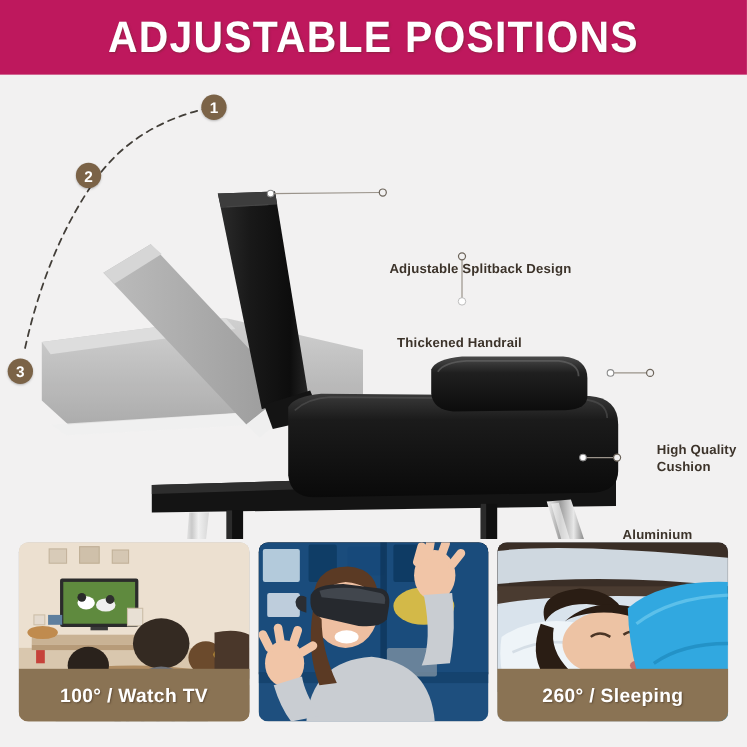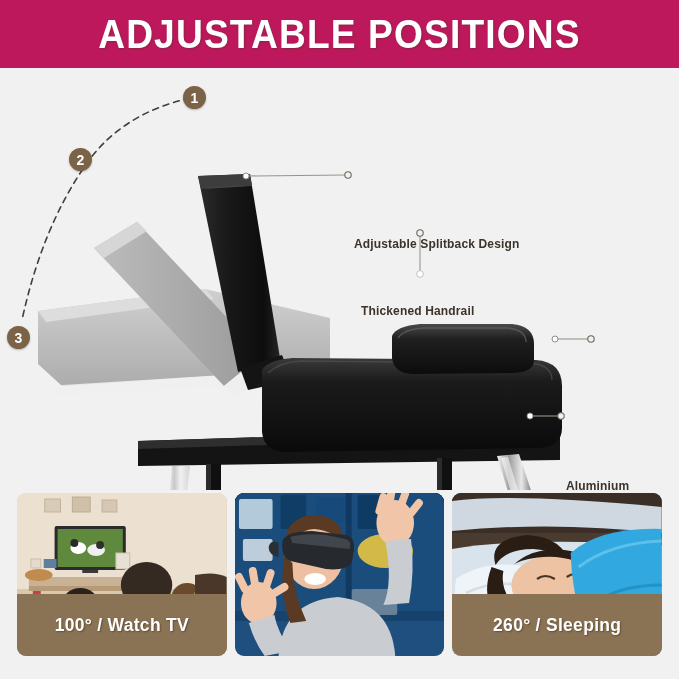--- a/index.html
+++ b/index.html
@@ -79,21 +79,21 @@
     position: relative;
     flex: 1 1 0;
     height: 163px;
     border-radius: 9px;
     overflow: hidden;
     background: #cfcfcf;
   }
   .card-photo { position: absolute; inset: 0; }
   .card-photo svg { display: block; width: 100%; height: 100%; }
   .card-caption {
-    position: absolute; left: 0; right: 0; bottom: 0; height: 62px;
+    position: absolute; left: 0; right: 0; bottom: 0; height: 48px;
     background: #8a7354;
     display: flex; align-items: center; justify-content: center;
     color: #ffffff;
     font-size: 17.5px;
     font-weight: bold;
     letter-spacing: 0.3px;
     text-shadow: 1px 1px 1.5px rgba(60,42,25,0.5);
     font-family: "Liberation Sans", sans-serif;
     white-space: nowrap;
   }
@@ -239,20 +239,22 @@
         <circle cx="561" cy="348" r="3.2" fill="#f2f1f1" stroke="#6d655b" stroke-width="1.1"></circle>
       </g>
     </svg>
 
     <div class="marker" id="marker-1">1</div>
     <div class="marker" id="marker-2">2</div>
     <div class="marker" id="marker-3">3</div>
 
     <div class="callout" id="label-splitback">Adjustable Splitback Design</div>
     <div class="callout" id="label-handrail">Thickened Handrail</div>
+    <div class="callout" id="label-cushion">High Quality
+Cushion</div>
     <div class="callout" id="label-legs">Aluminium
 Alloy Legs</div>
   </div>
 
   <div id="cards">
 
     <div class="card">
       <div class="card-photo">
         <svg viewBox="0 0 212 163" preserveAspectRatio="none">
           <rect width="212" height="163" fill="#e6d9c8"></rect>

